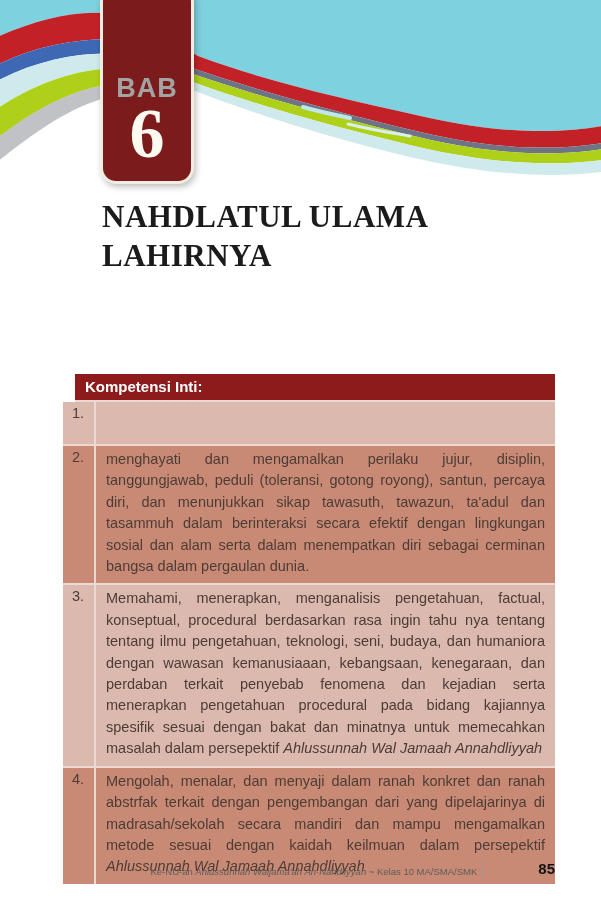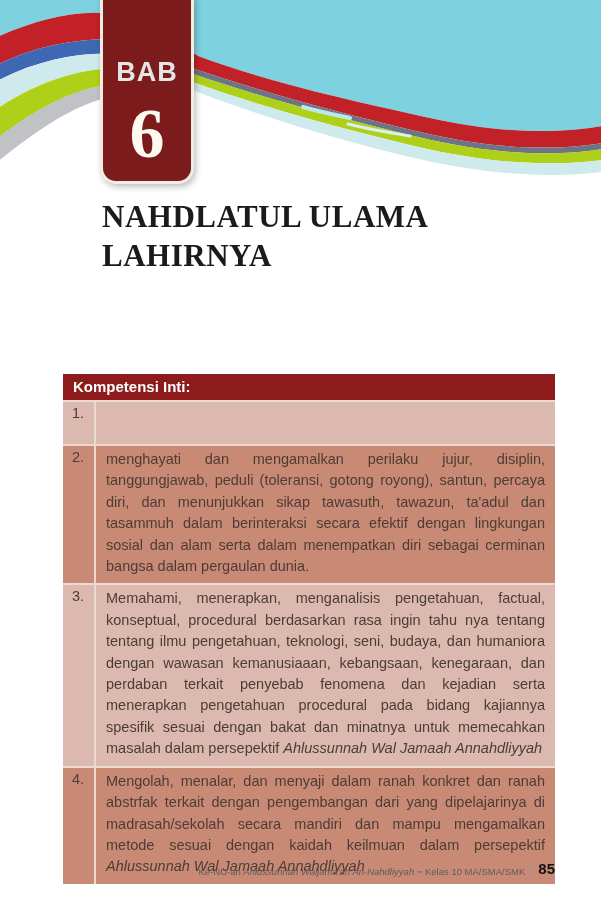--- a/index.html
+++ b/index.html
@@ -11,41 +11,41 @@
   
   .header-art{position:absolute;top:0;left:0;width:601px;height:210px;}
   .badge{
     position:absolute;left:100px;top:-14px;width:94px;height:198px;
     background:#7b1b1b;border:3px solid #f2ece1;border-radius:16px;
     box-shadow:2px 3px 6px rgba(0,0,0,.25);
     display:flex;flex-direction:column;align-items:center;justify-content:flex-end;
     box-sizing:border-box;padding-bottom:16px;
   }
   .badge .bab{
-    color:#e5e5e5;font-weight:bold;font-size:27px;letter-spacing:1px;
-    font-family:"Liberation Sans",sans-serif;line-height:1;margin-bottom:16px;
+    color:#a3a3a3;font-weight:bold;font-size:27px;letter-spacing:1px;
+    font-family:"Liberation Sans",sans-serif;line-height:1;
   }
   .badge .num{
     color:#fdfaf2;font-weight:bold;font-size:70px;line-height:.9;
     font-family:"Liberation Serif",serif;
   }
   
   .chapter-title{
     position:absolute;left:102px;top:197px;
     font-family:"Liberation Serif",serif;font-weight:bold;
     font-size:31px;line-height:39px;letter-spacing:.5px;color:#1b1b1b;
   }
   
   .ktable{
     position:absolute;left:63px;top:374px;width:492px;
     font-size:14.5px;color:#4c3c36;
   }
   .ktable-header{
     background:#8e1b1b;color:#ffffff;font-weight:bold;font-size:15px;
-    padding:4px 10px 5px 10px;border-bottom:2px solid #ecdad2;
+    padding:4px 10px 5px 10px;border-bottom:2px solid #ecdad2;margin-left:12px;
   }
   .trow{display:flex;border-bottom:2px solid #ecdad2;box-sizing:border-box;}
   .trow:last-child{border-bottom:none;}
   .trow:nth-child(odd){background:#dcb9ae;}
   .trow:nth-child(even){background:#c98a75;}
   .trow:nth-child(1){min-height:44px;}
   .trow:nth-child(2){min-height:128px;}
   .trow:nth-child(3){min-height:170px;}
   .trow:nth-child(4){min-height:104px;}
   .tnum{
@@ -57,21 +57,21 @@
   }
   .ttext i{font-style:italic;}
   
   .page-footer{
     position:absolute;top:860px;right:46px;
     display:flex;align-items:flex-end;
   }
   .footer-text{font-size:9.5px;color:#5c5c5c;white-space:nowrap;}
   .footer-text i{font-style:italic;}
   .footer-sep{width:1px;height:15px;background:#9a9a9a;margin:0 6px;}
-  .footer-page{font-size:15px;font-weight:bold;color:#111111;}
+  .footer-page{font-size:15px;font-weight:bold;color:#111111;margin-left:48px;}
 </style>
 </head>
 <body>
 
 <svg class="header-art" viewBox="0 0 601 210" xmlns="http://www.w3.org/2000/svg" aria-hidden="true">
 
   <path fill="#7ed1de" d="M -5 38 C 40 18 85 6 130 17 C 168 27 178 44 198 56 C 268 82 340 98 425 117 C 505 135 562 133 602 126 L 602 -5 L -5 -5 Z"></path>
 
   <path fill="#c32128" d="M -5 38 C 40 18 85 6 130 17 C 168 27 178 44 198 56 C 268 82 340 98 425 117 C 505 135 562 133 602 126
        L 602 143 C 560 150 500 151 420 132 C 336 112 262 92 192 68 C 170 57 158 43 124 40 C 86 37 38 44 -5 66 Z"></path>

